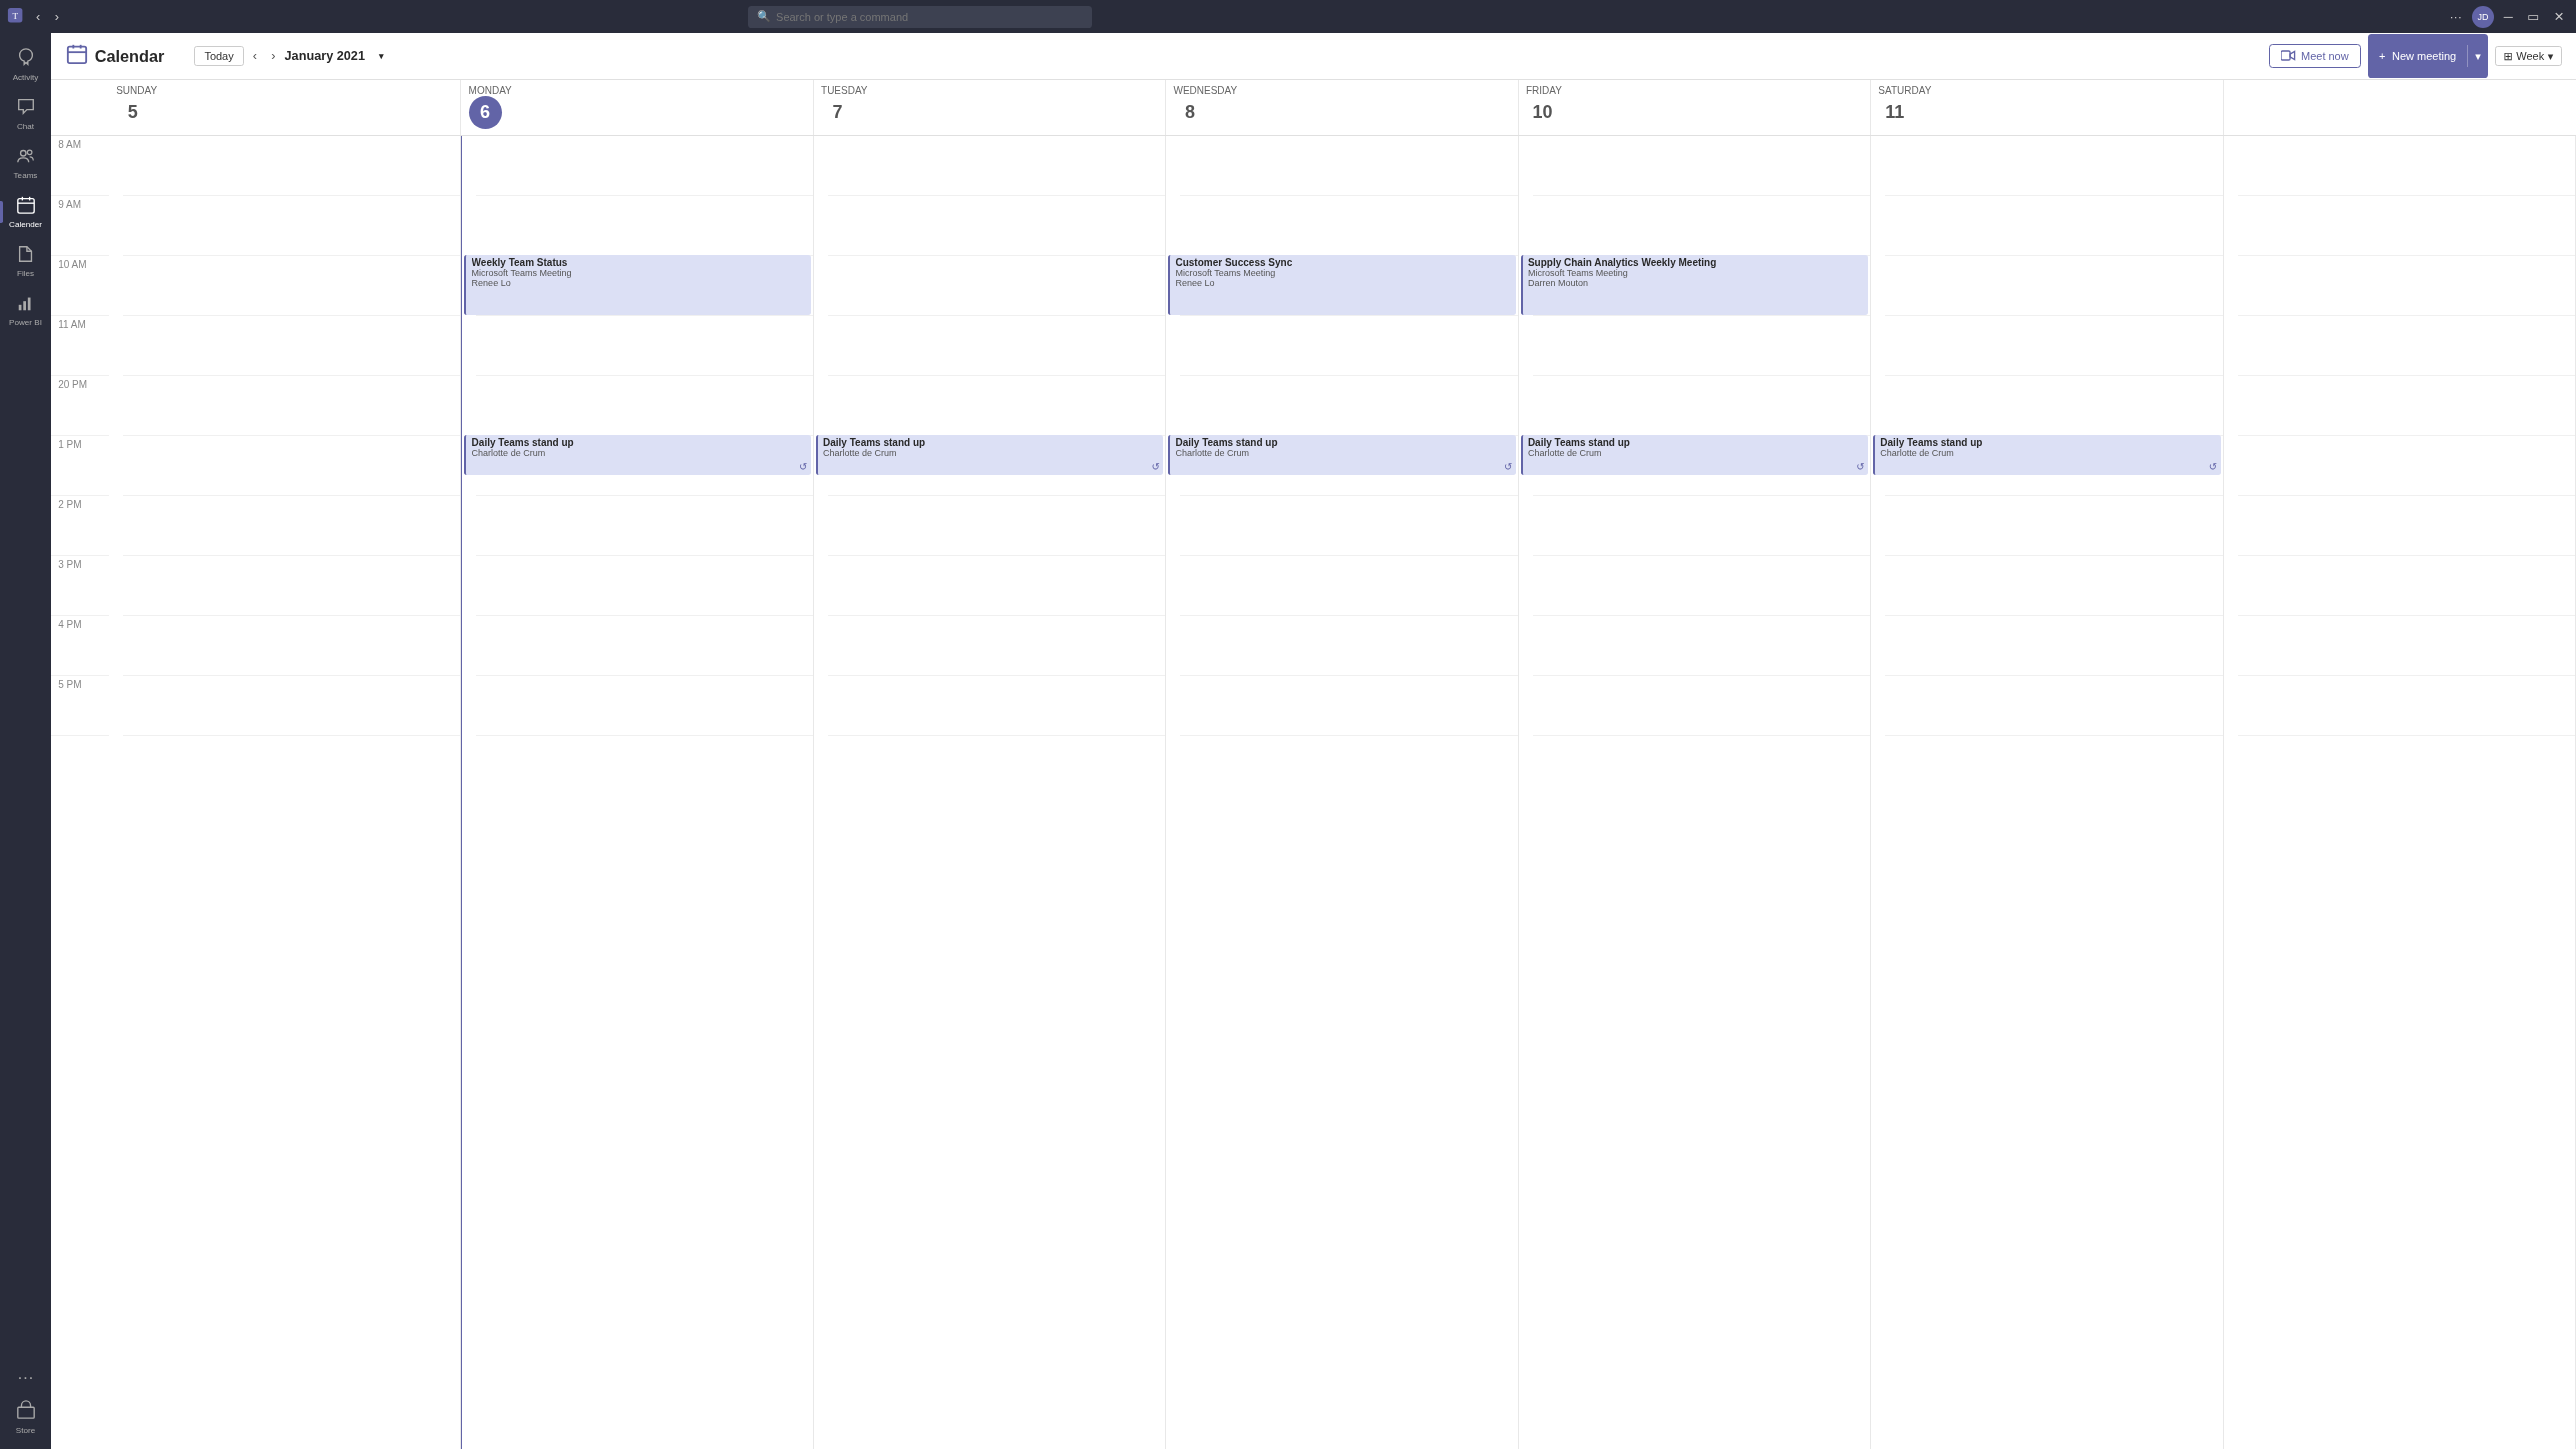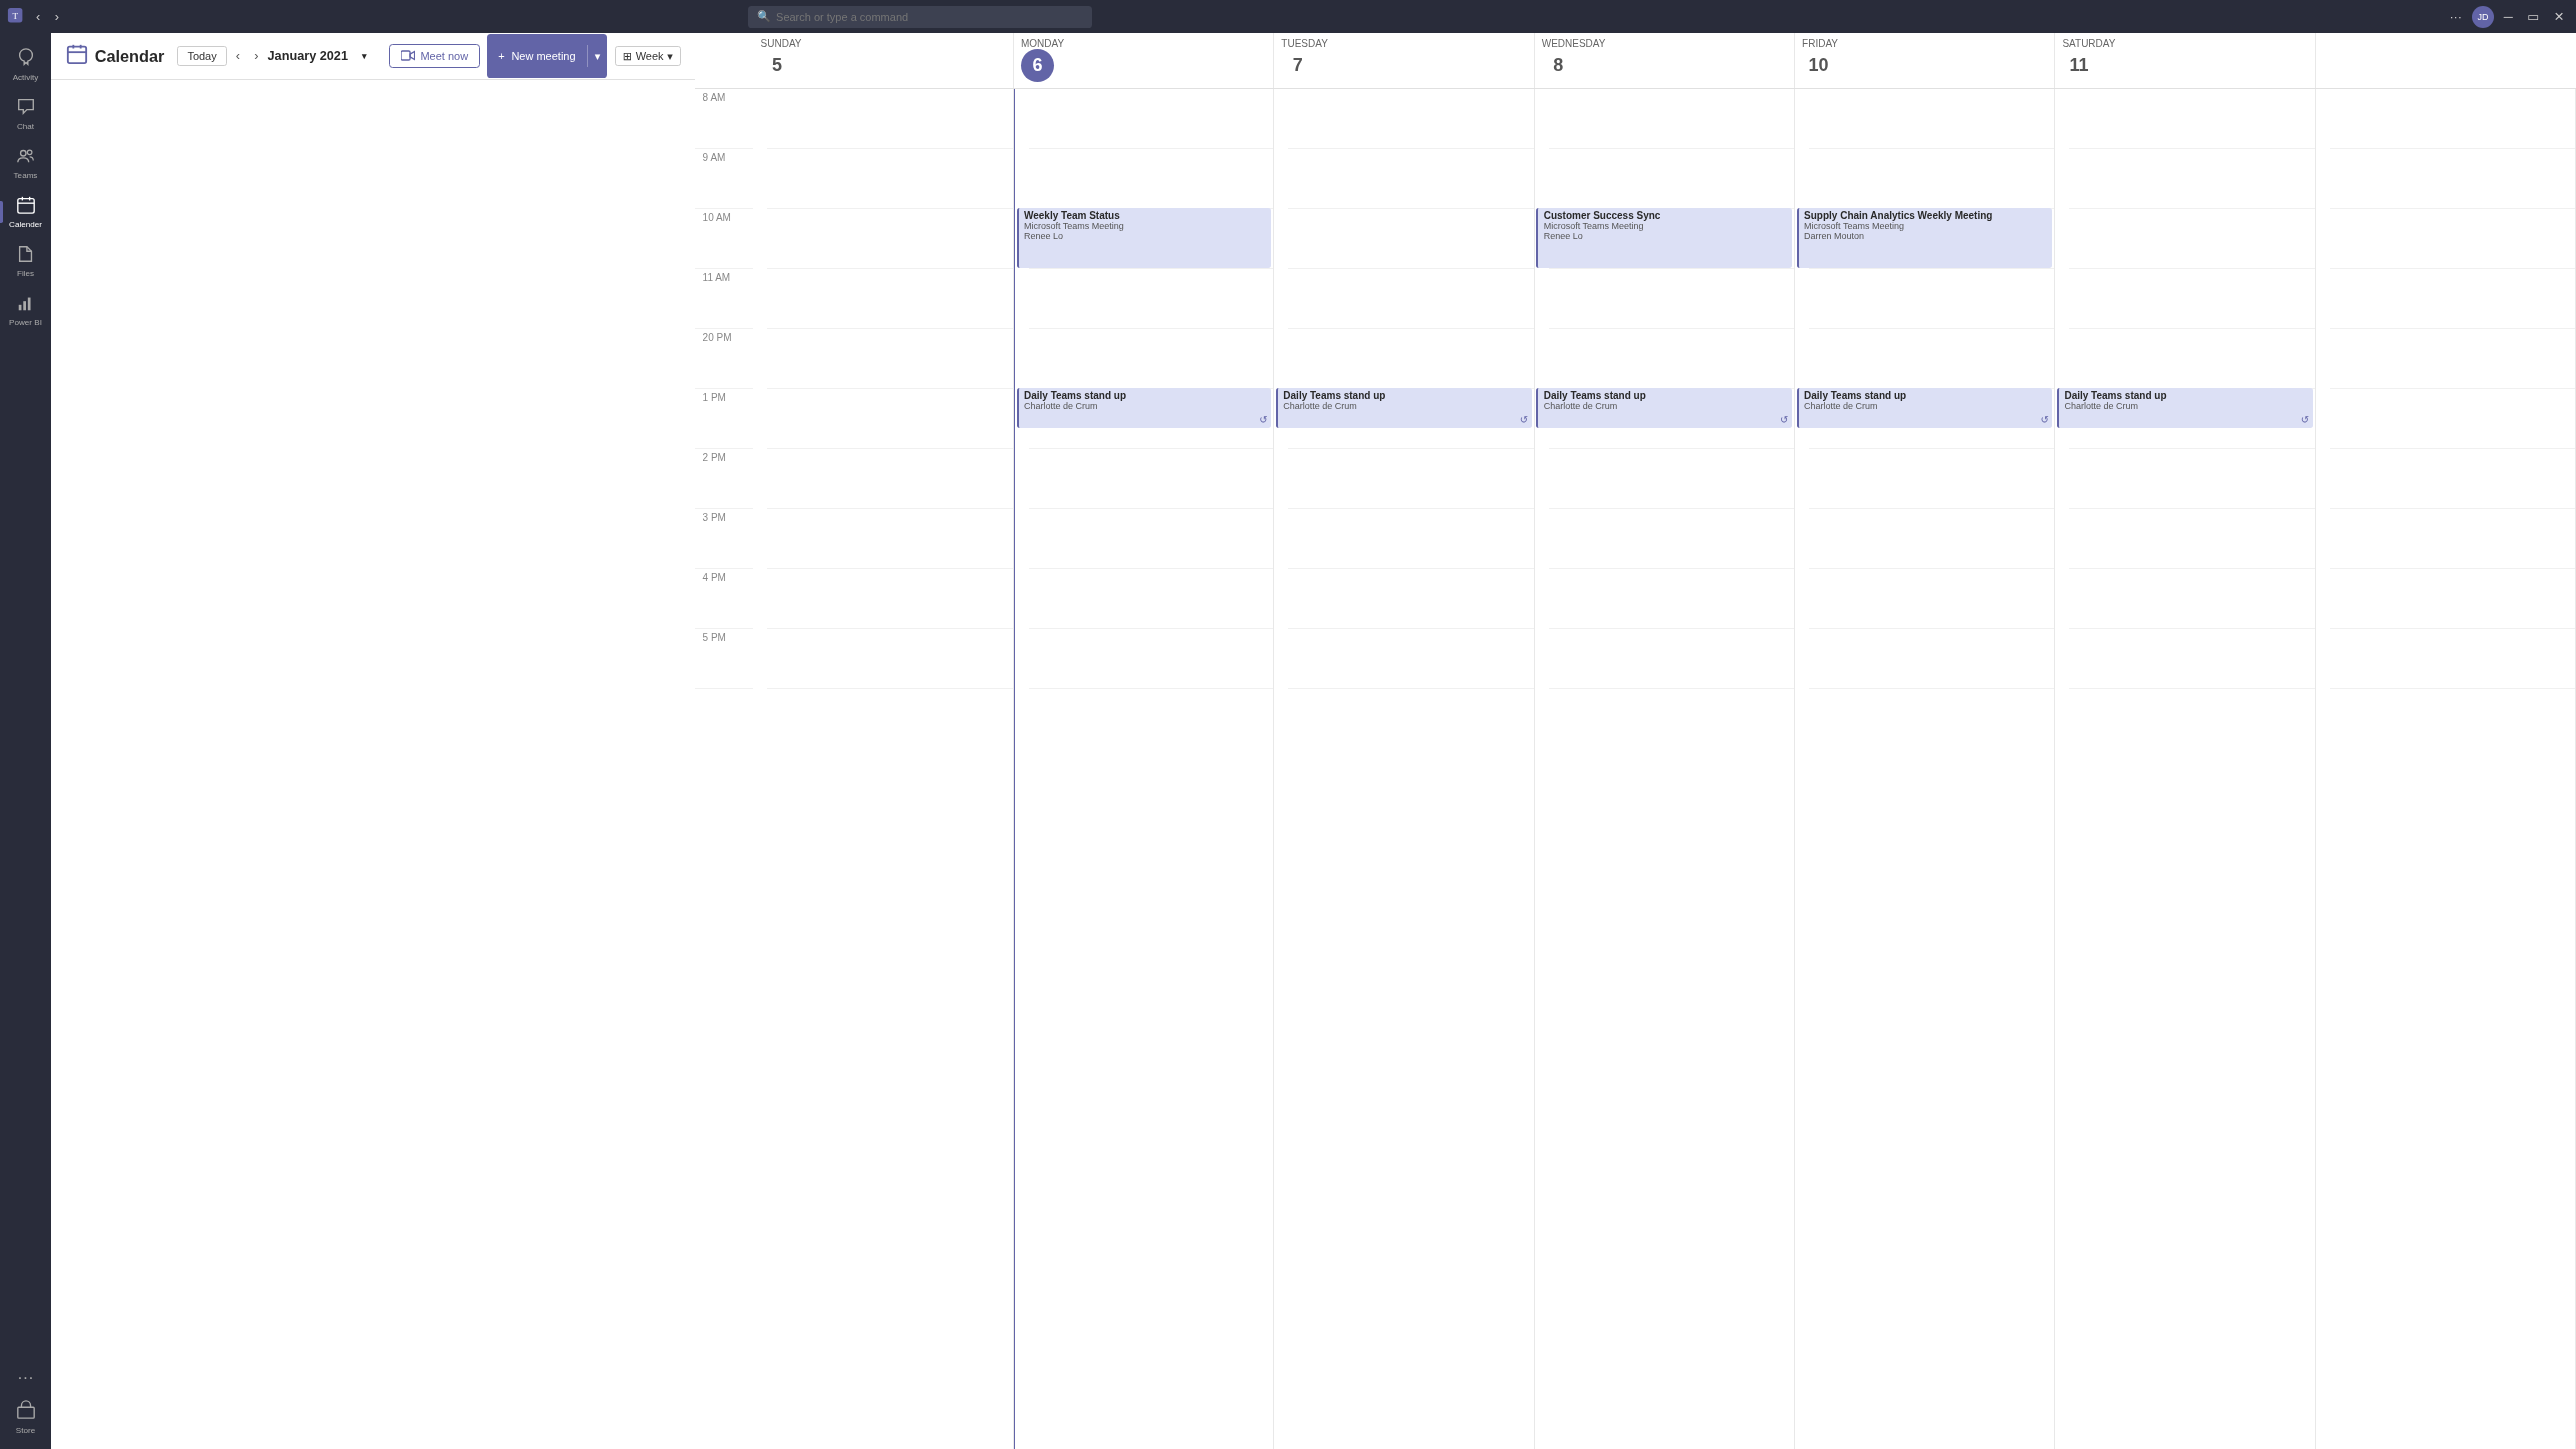--- a/index.html
+++ b/index.html
@@ -64,32 +64,32 @@
       content: '';
       position: absolute; left: 0; top: 50%; transform: translateY(-50%);
       width: 2.7px; height: 22px; background: #6264a7; border-radius: 0 1.8px 1.8px 0;
     }
     .sidebar-icon { font-size: 18px; line-height: 1; }
     .sidebar-label { font-size: 8.1px; text-align: center; }
     .sidebar-spacer { flex: 1; }
     .sidebar-bottom { display: flex; flex-direction: column; align-items: center; gap: 0; }
 
     
-    .content { flex: 1; display: flex; flex-direction: row; overflow: hidden; background: white; }
+    .content { flex: 1; display: flex; flex-direction: column; overflow: hidden; background: white; }
 
     
     .cal-header {
       display: flex; align-items: center; padding: 7.2px 14.5px;
       border-bottom: 0.9px solid #e0e0e0; gap: 11px; flex-shrink: 0;
       background: white; height: 47px;
     }
     .cal-title-area { display: flex; align-items: center; gap: 7.2px; }
     .cal-icon { color: #6264a7; font-size: 18px; }
     .cal-title { font-size: 16.3px; font-weight: 600; color: #292929; }
-    .cal-nav { display: flex; align-items: center; gap: 3.6px; margin-left: 2px; }
+    .cal-nav { display: flex; align-items: center; gap: 3.6px; margin-left: 19px; }
     .cal-today-btn {
       border: 0.9px solid #ccc; background: white; border-radius: 2.7px;
       padding: 2.7px 9px; font-size: 11px; cursor: pointer; color: #333;
     }
     .cal-arrow {
       background: none; border: none; cursor: pointer; color: #555;
       font-size: 12.7px; padding: 1.8px 5.4px; border-radius: 2.7px;
     }
     .cal-month { font-size: 12.7px; font-weight: 600; color: #292929; cursor: pointer; display: flex; align-items: center; gap: 14px; }
     .cal-spacer { flex: 1; }

